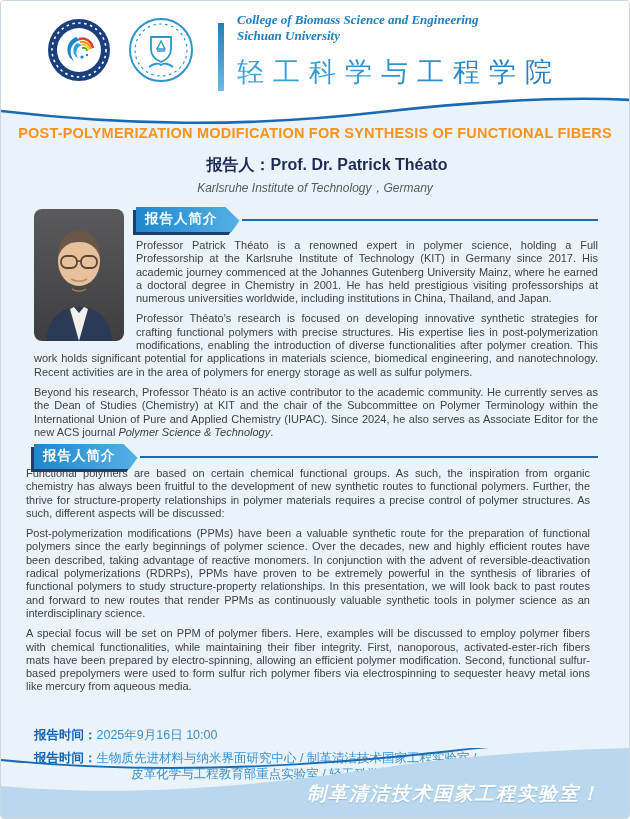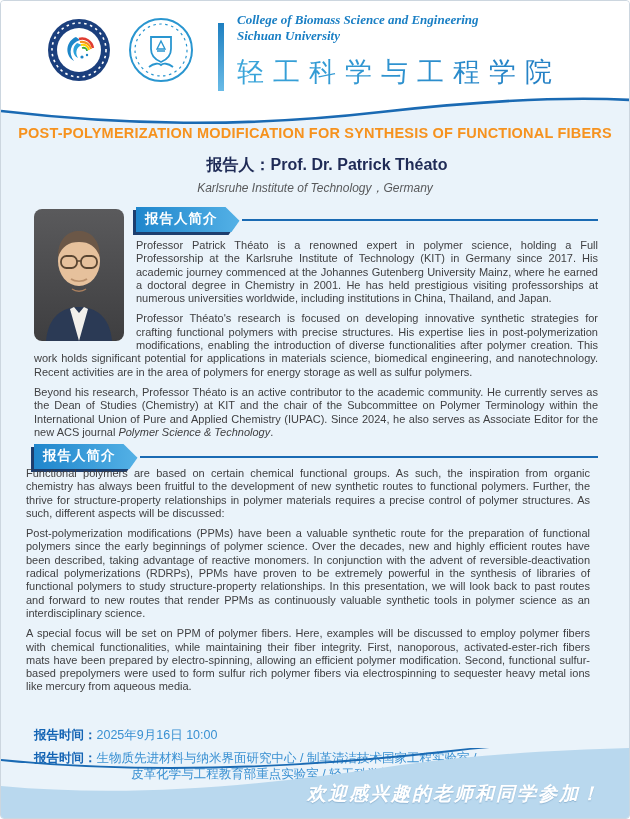--- a/index.html
+++ b/index.html
@@ -191,15 +191,15 @@
         <span class="line">生物质先进材料与纳米界面研究中心 / 制革清洁技术国家工程实验室 /</span>
         <span class="line">皮革化学与工程教育部重点实验室 / 轻工科学与工程学院</span>
       </span>
     </div>
   </div>
 
   <svg class="footer-wave" viewBox="0 0 630 70" preserveAspectRatio="none">
     <path d="M0,38 C130,50 260,38 400,17 C480,6 560,2 630,0 L630,70 L0,70 Z" fill="#b9d8ee"></path>
     <path d="M0,12 C150,27 300,20 450,3 C510,-4 570,-7 630,-9" fill="none" stroke="#1a6ab3" stroke-width="1.8"></path>
   </svg>
-  <div class="welcome">欢迎感兴趣的老师和同学参加！</div>
+  <div class="welcome">制革清洁技术国家工程实验室！</div>
 
 </div>
 
 </body></html>

